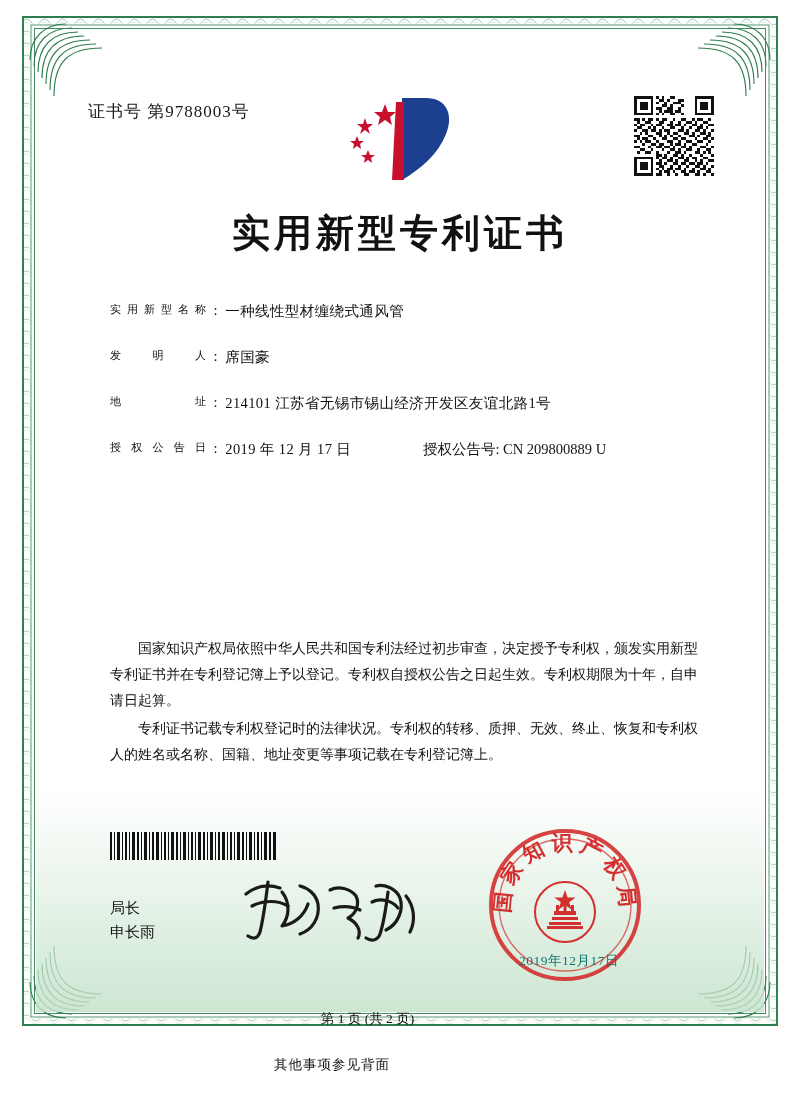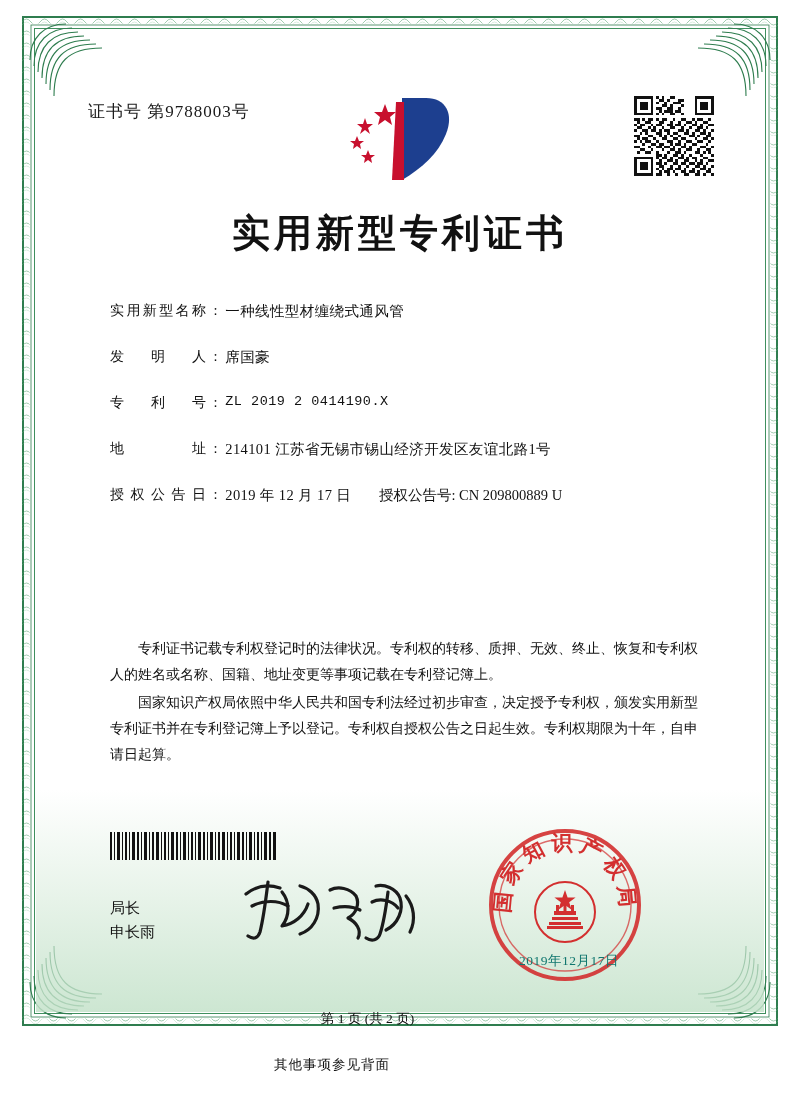--- a/index.html
+++ b/index.html
@@ -121,21 +121,21 @@
   .field-row {
     position: relative;
     height: 46px;
     white-space: nowrap;
   }
   .field-label {
     display: inline-block;
     width: 96px;
     text-align: justify;
     text-align-last: justify;
-    font-size: 14px;
+    font-size: 11px;
     vertical-align: top;
   }
   .field-colon {
     display: inline-block;
     width: 12px;
     text-align: center;
     vertical-align: top;
   }
   .field-value {
     display: inline-block;
@@ -143,21 +143,21 @@
     font-size: 14.5px;
     letter-spacing: 0.4px;
   }
   .field-value.mono {
     font-family: "Liberation Mono", "DejaVu Sans Mono", monospace;
     font-size: 13.5px;
     letter-spacing: 0.5px;
   }
   .inline-second {
     display: inline-block;
-    margin-left: 24px;
+    margin-left: 68px;
     vertical-align: top;
   }
 
   
   .paragraphs {
     position: absolute;
     left: 110px;
     top: 636px;
     width: 588px;
     font-size: 14px;
@@ -541,25 +541,20 @@
       <span class="field-colon">:</span>
       <span class="field-value">一种线性型材缠绕式通风管</span>
     </div>
 
     <div class="field-row">
       <span class="field-label">发明人</span>
       <span class="field-colon">:</span>
       <span class="field-value">席国豪</span>
     </div>
 
-    <div class="field-row">
-      <span class="field-label">专利号</span>
-      <span class="field-colon">:</span>
-      <span class="field-value mono">ZL 2019 2 0414190.X</span>
-    </div>
 
 
 
     <div class="field-row">
       <span class="field-label">地址</span>
       <span class="field-colon">:</span>
       <span class="field-value">214101 江苏省无锡市锡山经济开发区友谊北路1号</span>
     </div>
 
     <div class="field-row">
@@ -567,22 +562,22 @@
       <span class="field-colon">:</span>
       <span class="field-value">2019 年 12 月 17 日</span>
       <span class="inline-second">
         <span>授权公告号</span><span>:&nbsp;</span><span>CN 209800889 U</span>
       </span>
     </div>
 
   </div>
 
   <div class="paragraphs">
+    <p>国家知识产权局依照中华人民共和国专利法经过初步审查，决定授予专利权，颁发实用新型专利证书并在专利登记簿上予以登记。专利权自授权公告之日起生效。专利权期限为十年，自申请日起算。</p>
     <p>专利证书记载专利权登记时的法律状况。专利权的转移、质押、无效、终止、恢复和专利权人的姓名或名称、国籍、地址变更等事项记载在专利登记簿上。</p>
-    <p>国家知识产权局依照中华人民共和国专利法经过初步审查，决定授予专利权，颁发实用新型专利证书并在专利登记簿上予以登记。专利权自授权公告之日起生效。专利权期限为十年，自申请日起算。</p>
   </div>
 
   <svg class="barcode" viewBox="0 0 166 28" shape-rendering="crispEdges">
     <g fill="#111111">
       <rect x="0" y="0" width="2" height="28"></rect>
         <rect x="4" y="0" width="1" height="28"></rect>
       <rect x="7" y="0" width="3" height="28"></rect>
         <rect x="12" y="0" width="1" height="28"></rect>
       <rect x="15" y="0" width="2" height="28"></rect>
         <rect x="19" y="0" width="1" height="28"></rect>

